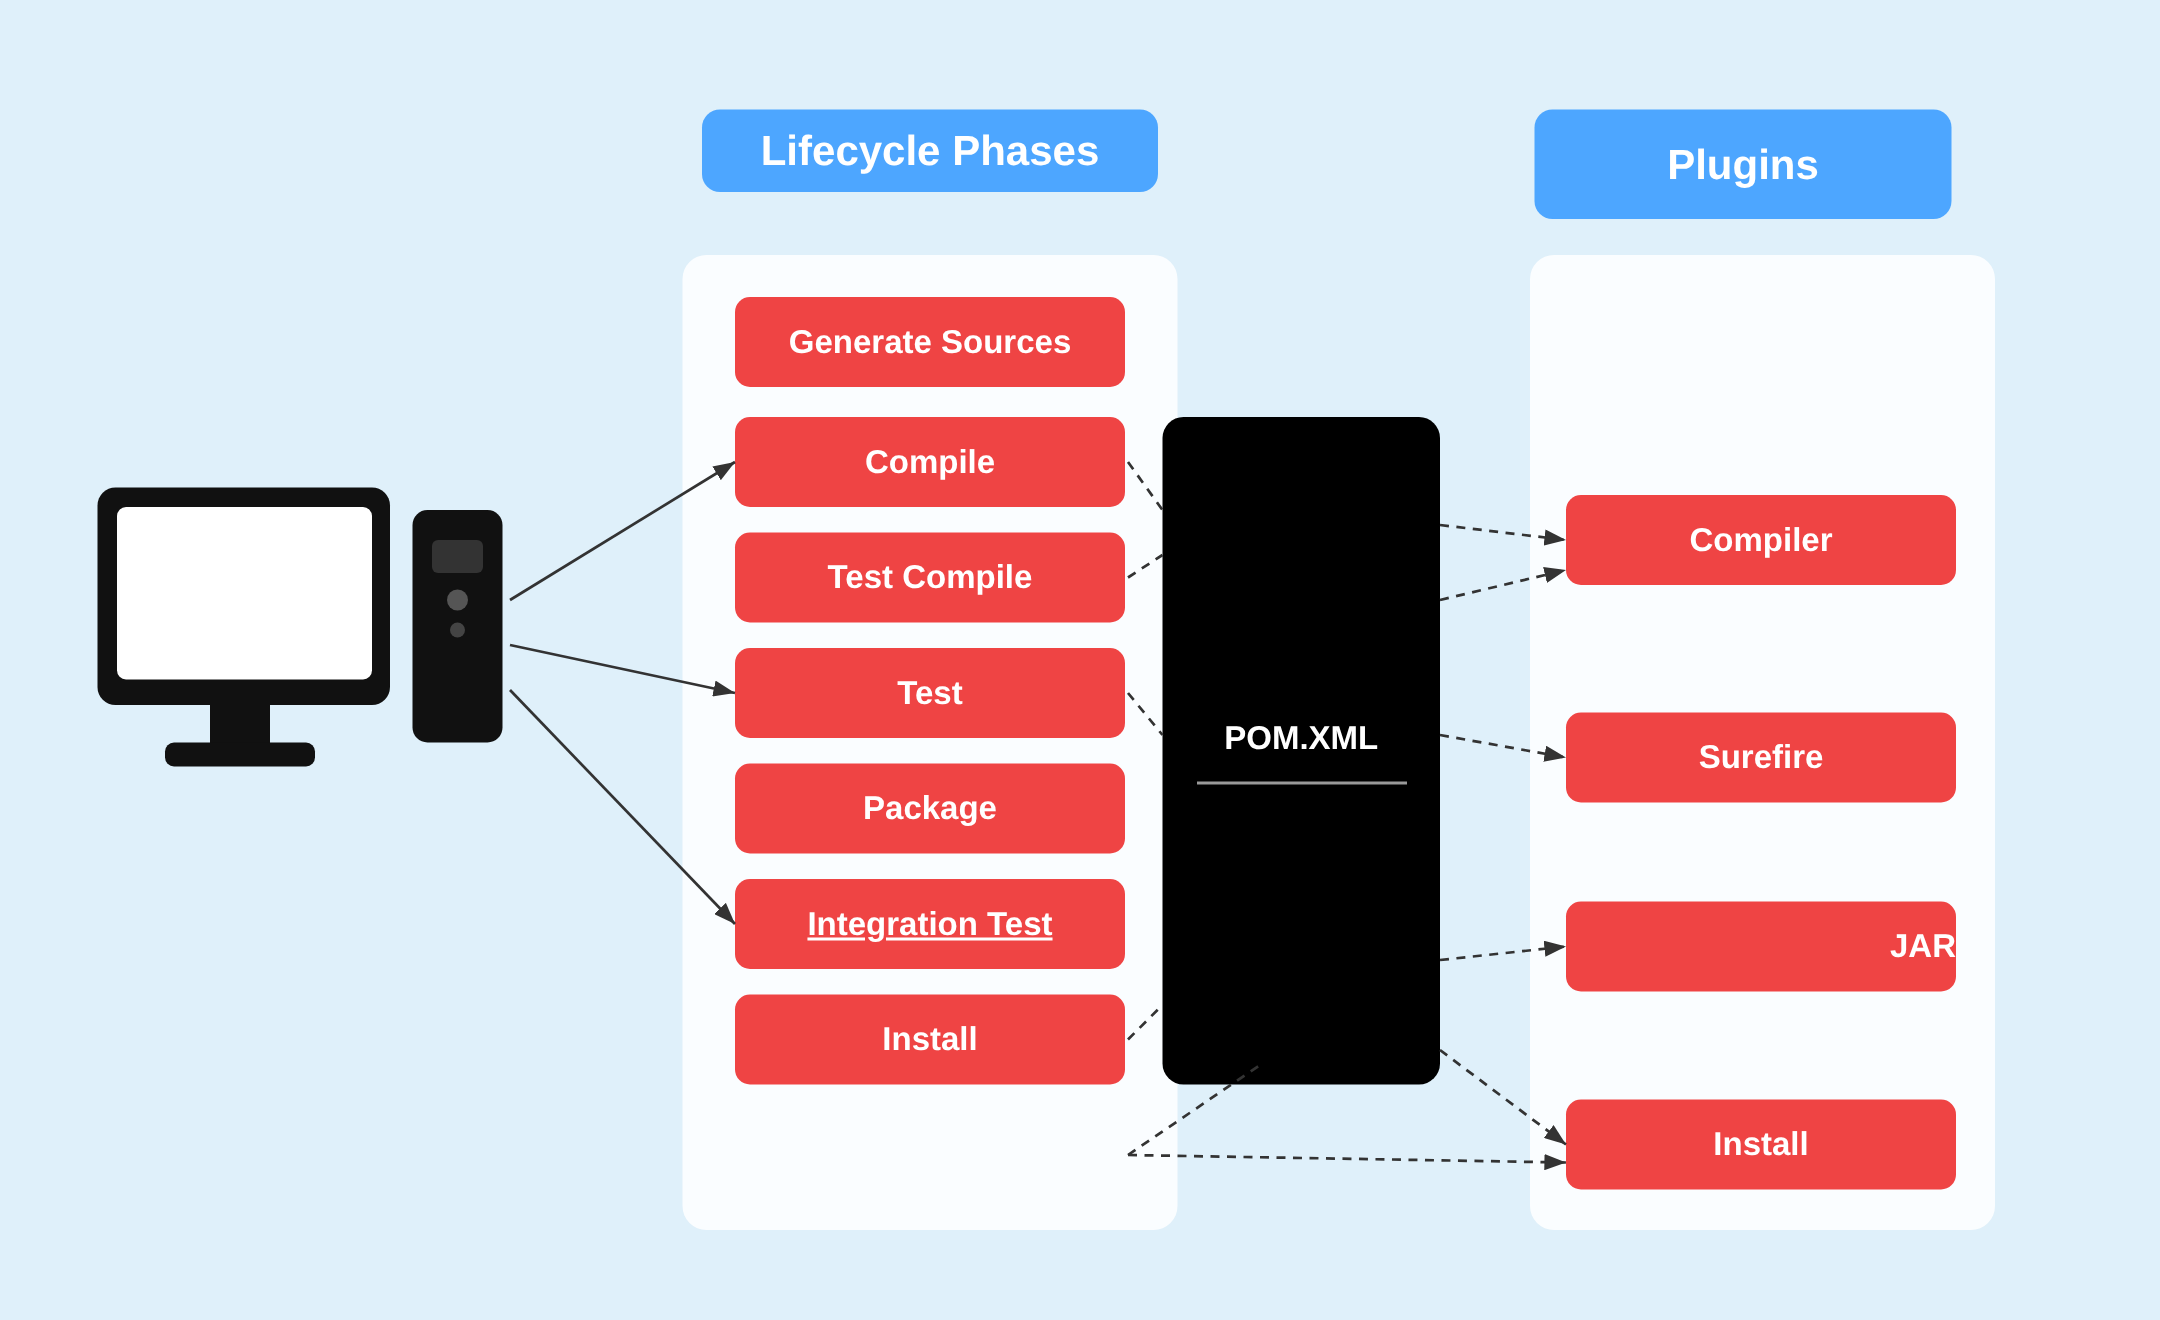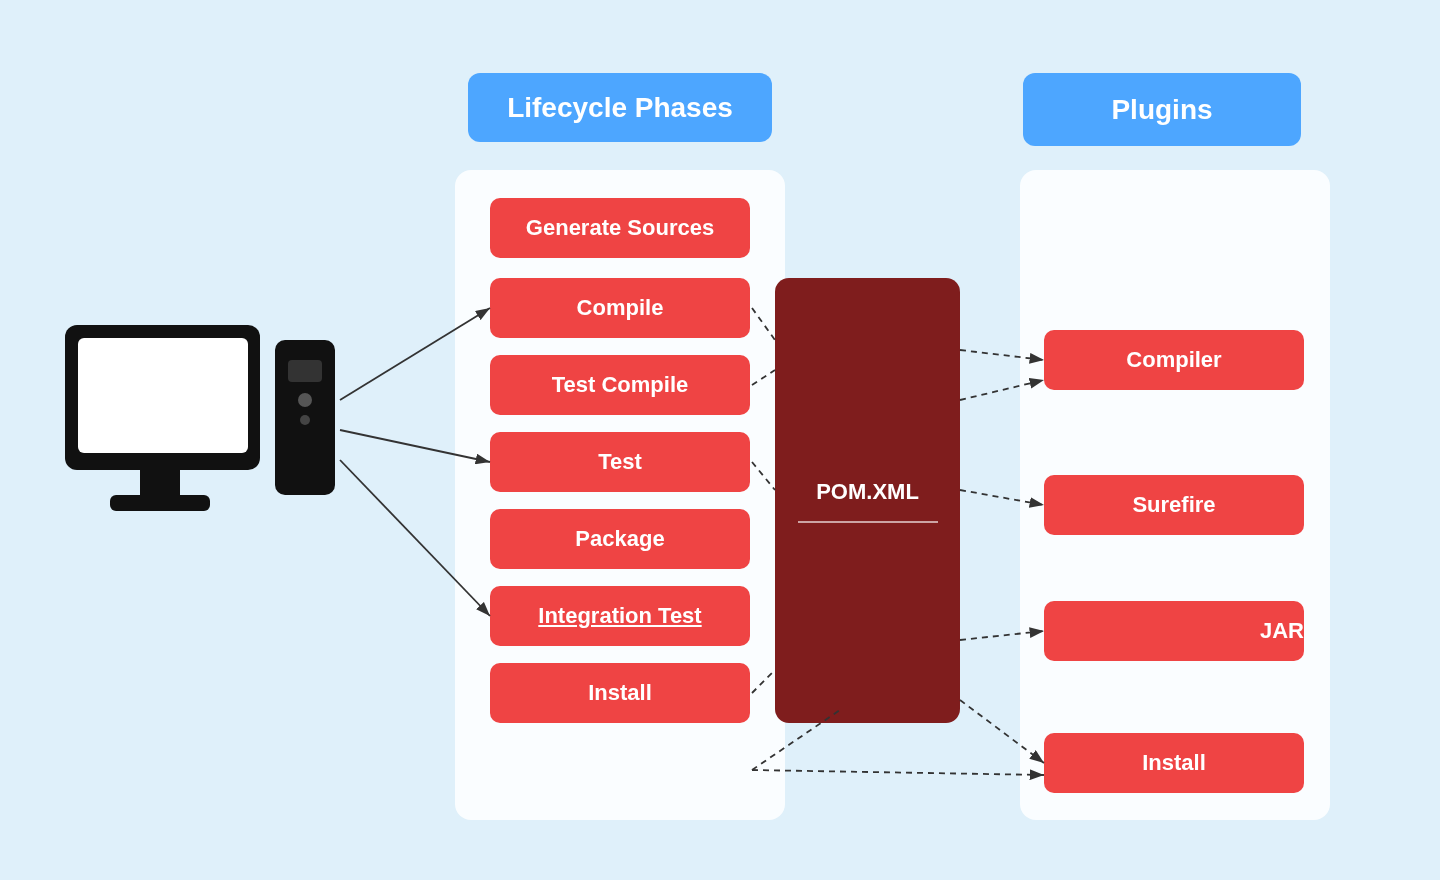--- a/index.html
+++ b/index.html
@@ -30,21 +30,21 @@
       justify-content: center;
       color: white;
       font-size: 28px;
       font-weight: 700;
     }
 
     .lifecycle-header {
       left: 468px;
       top: 73px;
       width: 304px;
-      height: 69px;
+      height: 55px;
     }
 
     .plugins-header {
       left: 1023px;
       top: 73px;
       width: 278px;
       height: 73px;
       align-items: center;
     }
 
@@ -91,21 +91,21 @@
     .phase-testcomp  { left: 490px; top: 355px; }
     .phase-test      { left: 490px; top: 432px; }
     .phase-package   { left: 490px; top: 509px; }
     .phase-inttest   { left: 490px; top: 586px; text-decoration: underline; }
     .phase-install   { left: 490px; top: 663px; }
     .phase-deploy    { left: 490px; top: 740px; }
 
     
     .pom-box {
       position: absolute;
-      background: #7f1d1d;
+      background: #000000;
       border-radius: 14px;
       display: flex;
       flex-direction: column;
       align-items: center;
       justify-content: center;
       color: white;
       font-size: 22px;
       font-weight: 600;
       left: 775px;
       top: 278px;

